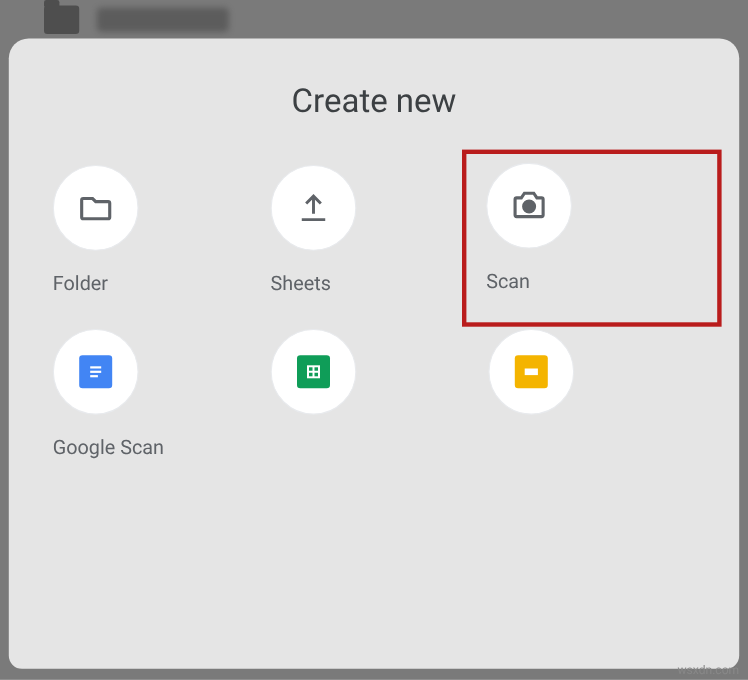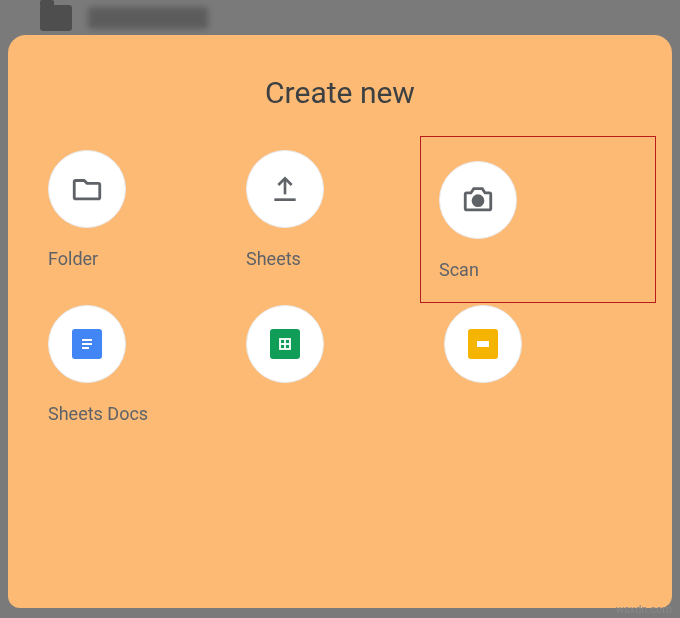--- a/index.html
+++ b/index.html
@@ -43,21 +43,21 @@
       background: #555;
       filter: blur(3px);
       border-radius: 4px;
     }
     .modal {
       position: absolute;
       top: 35px;
       left: 8px;
       right: 8px;
       bottom: 10px;
-      background: #fdba74;
+      background: #e5e5e5;
       border-radius: 18px 18px 12px 12px;
       padding: 40px 20px 30px;
     }
     .modal-title {
       text-align: center;
       font-size: 30px;
       color: #3c4043;
       font-weight: 400;
       margin-bottom: 40px;
     }
@@ -84,22 +84,22 @@
       margin-bottom: 20px;
       background: #fff;
     }
     .option-label {
       font-size: 18px;
       color: #5f6368;
       font-weight: 400;
       text-align: center;
     }
     .highlight {
-      border: 1px solid #b91c1c;
-      padding: 24px 18px 22px;
+      border: 4px solid #b91c1c;
+      padding: 8px 18px 22px;
       margin: -14px -24px -28px;
     }
     .docs-badge, .sheets-badge, .slides-badge {
       width: 30px;
       height: 30px;
       border-radius: 3px;
       display: flex;
       align-items: center;
       justify-content: center;
     }
@@ -160,21 +160,21 @@
     <div class="option">
       <div class="circle">
         <div class="docs-badge">
           <svg width="16" height="16" viewBox="0 0 16 16">
             <rect x="3" y="3" width="10" height="2" fill="#fff"></rect>
             <rect x="3" y="7" width="10" height="2" fill="#fff"></rect>
             <rect x="3" y="11" width="7" height="2" fill="#fff"></rect>
           </svg>
         </div>
       </div>
-      <div class="option-label">Sheets Docs</div>
+      <div class="option-label">Google Scan</div>
     </div>
 
     <div class="option">
       <div class="circle">
         <div class="sheets-badge">
           <svg width="16" height="16" viewBox="0 0 16 16">
             <rect x="3" y="3" width="10" height="10" fill="none" stroke="#fff" stroke-width="1.8"></rect>
             <line x1="8" y1="3" x2="8" y2="13" stroke="#fff" stroke-width="1.8"></line>
             <line x1="3" y1="8" x2="13" y2="8" stroke="#fff" stroke-width="1.8"></line>
           </svg>

